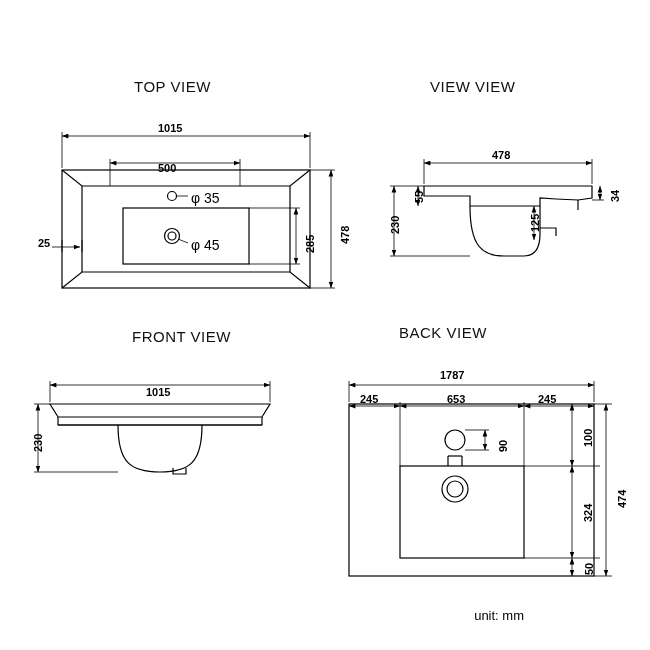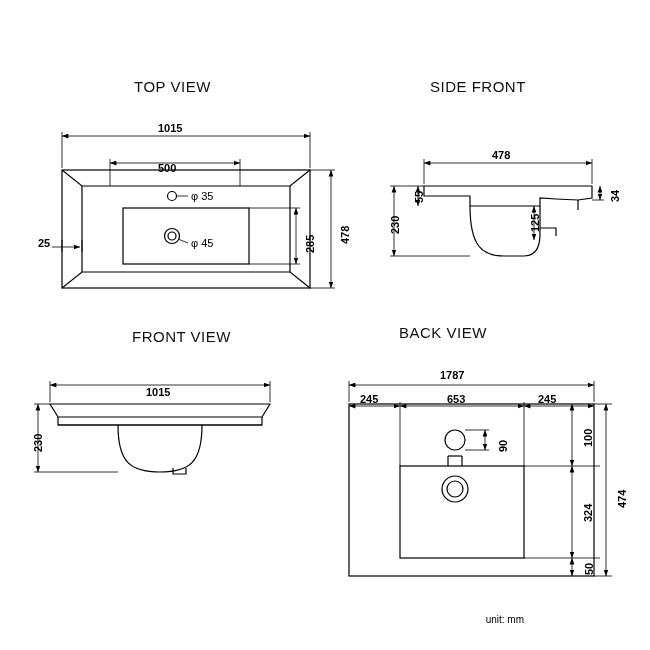--- a/index.html
+++ b/index.html
@@ -15,55 +15,54 @@
   .view-title{
     position:absolute;
     font-size:15px;
     font-weight:400;
     letter-spacing:.5px;
     color:#111;
     white-space:nowrap;
   }
   .lbl{
     position:absolute;
-    font-size:11px;
+    font-size:14px;
     color:#000;
     white-space:nowrap;
     line-height:1;
   }
   .lbl.b{font-weight:700;font-size:11px;}
   .vert{
     transform-origin:left top;
     transform:rotate(-90deg);
   }
   .tol{
     position:absolute;
     left:34px;top:596px;
     font-size:15px;
     font-weight:700;
     white-space:nowrap;
   }
   .unit{
     position:absolute;
     right:28px;top:608px;
-    font-size:10px;
-    white-space:nowrap;
-    margin-top:6px;
+    font-size:13px;
+    white-space:nowrap;
   }
   svg{position:absolute;left:0;top:0;}
   .thin{stroke:#000;stroke-width:.8;fill:none;}
   .obj{stroke:#000;stroke-width:1.2;fill:none;}
 </style>
 </head>
 <body>
 
 <div class="stage">
 
   <div class="view-title" style="left:134px;top:78px;">TOP VIEW</div>
-  <div class="view-title" style="left:430px;top:78px;">SIDE FRONT</div>
+  <div class="view-title" style="left:430px;top:78px;">VIEW VIEW</div>
   <div class="view-title" style="left:132px;top:328px;">FRONT VIEW</div>
   <div class="view-title" style="left:399px;top:324px;">BACK VIEW</div>
 
   <svg width="650" height="650">
     <defs>
       <marker id="ar" markerWidth="9" markerHeight="9" refX="8" refY="3" orient="auto" markerUnits="strokeWidth">
         <path d="M0,0 L8,3 L0,6 z" fill="#000"></path>
       </marker>
       <marker id="arS" markerWidth="9" markerHeight="9" refX="0" refY="3" orient="auto" markerUnits="strokeWidth">
         <path d="M8,0 L0,3 L8,6 z" fill="#000"></path>

